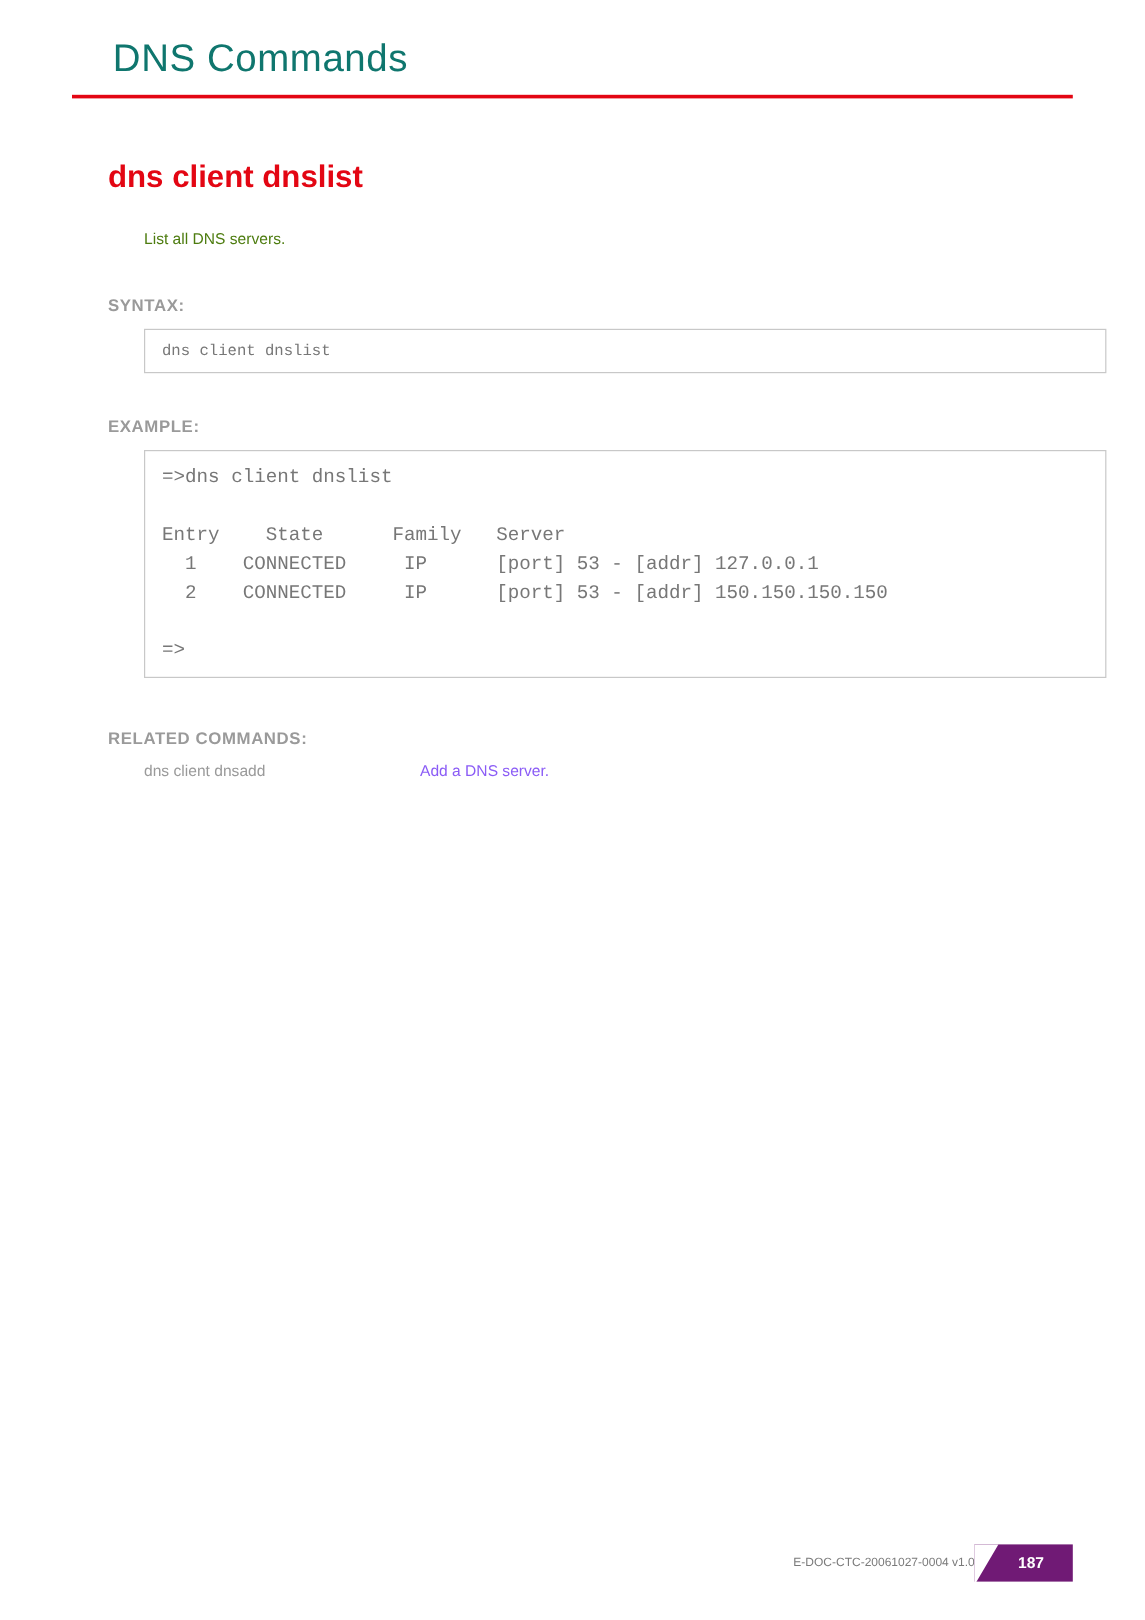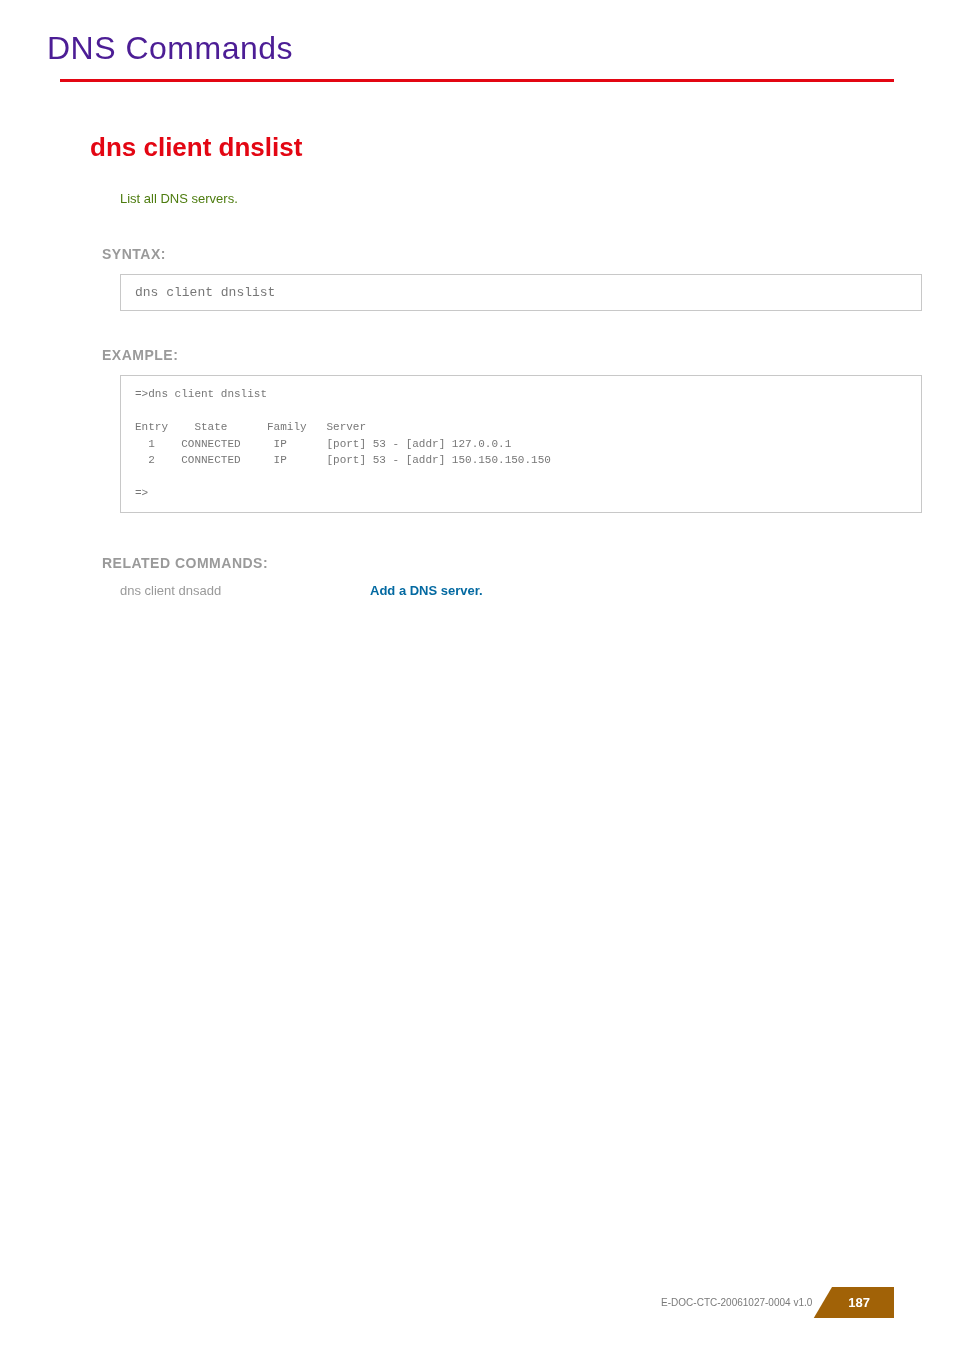--- a/index.html
+++ b/index.html
@@ -11,22 +11,22 @@
       width: 954px;
       height: 1350px;
       background: #fff;
       font-family: Arial, Helvetica, sans-serif;
       position: relative;
       color: #000;
     }
     .chapter-title {
       font-size: 32px;
       font-weight: 400;
-      color: #4c1d95;
-      padding: 30px 0 12px 47px;
+      color: #0f766e;
+      padding: 30px 0 12px 94px;
       letter-spacing: 0.5px;
     }
     .red-rule {
       height: 3px;
       background: #e30613;
       margin: 0 60px 0 60px;
     }
     .content {
       padding: 50px 32px 0 90px;
     }
@@ -41,75 +41,72 @@
       color: #4d7c0f;
       margin-left: 30px;
       margin-bottom: 40px;
     }
     .section-heading {
       font-size: 14px;
       font-weight: bold;
       color: #9a9a9a;
       letter-spacing: 0.5px;
       margin-bottom: 12px;
-      margin-left: 12px;
     }
     .syntax-box {
       border: 1px solid #c8c8c8;
       padding: 10px 14px;
       font-family: "Courier New", monospace;
       font-size: 13px;
       color: #777;
       margin-left: 30px;
       margin-bottom: 36px;
     }
     .example-box {
       border: 1px solid #c8c8c8;
       padding: 10px 14px;
       font-family: "Courier New", monospace;
-      font-size: 11px;
+      font-size: 16px;
       color: #777;
       margin-left: 30px;
       margin-bottom: 42px;
       white-space: pre;
       line-height: 1.5;
     }
     .related-table {
       margin-left: 30px;
     }
     .related-row {
       display: flex;
       margin-bottom: 6px;
-      gap: 20px;
     }
     .related-cmd {
       width: 230px;
       font-size: 13px;
       color: #9a9a9a;
     }
     .related-desc {
       font-size: 13px;
-      color: #0369a1;
-      font-weight: bold;
+      color: #8b5cf6;
     }
     .footer {
       position: absolute;
       bottom: 32px;
       left: 60px;
       right: 60px;
       display: flex;
       justify-content: flex-end;
       align-items: center;
     }
     .doc-id {
       font-size: 10px;
       color: #7a7a7a;
     }
     .page-badge {
-      background: #a16207;
+      background: #701a75;
       color: #fff;
       font-size: 13px;
       font-weight: bold;
       padding: 8px 24px 8px 36px;
       position: relative;
     }
     .page-badge::before {
       content: "";
       position: absolute;
       left: 0;

